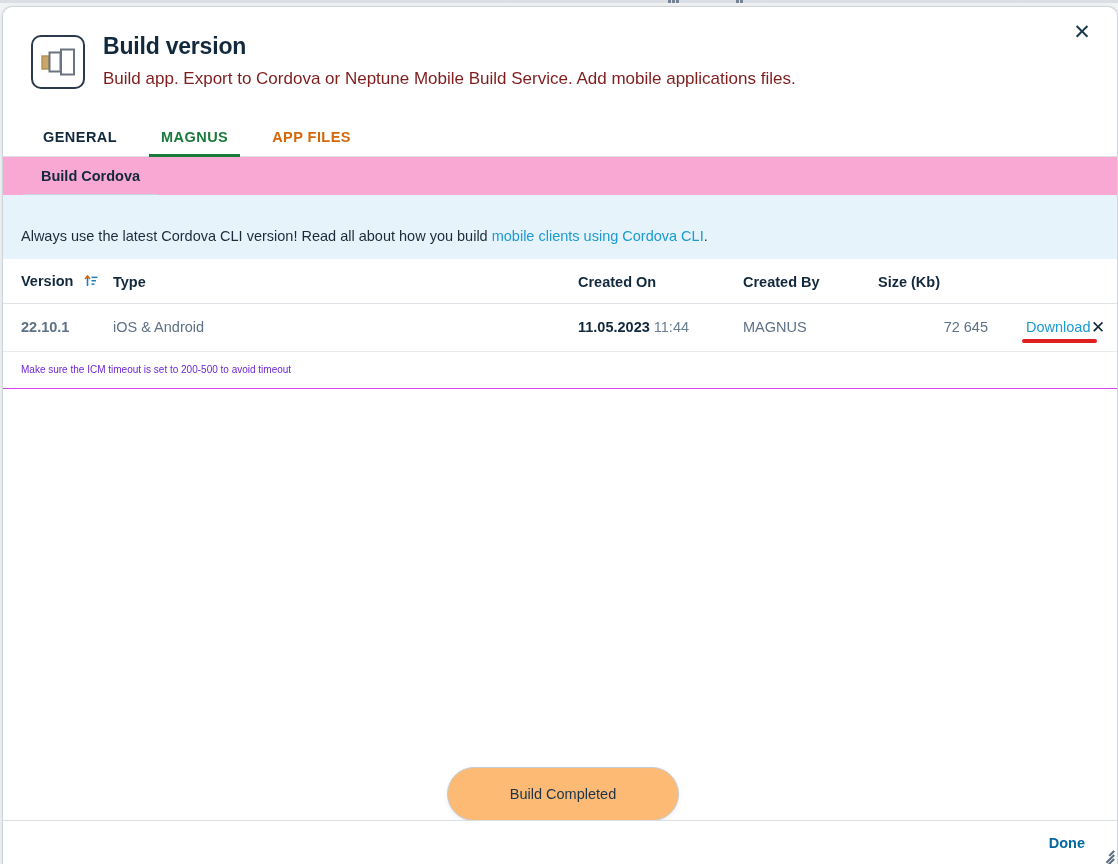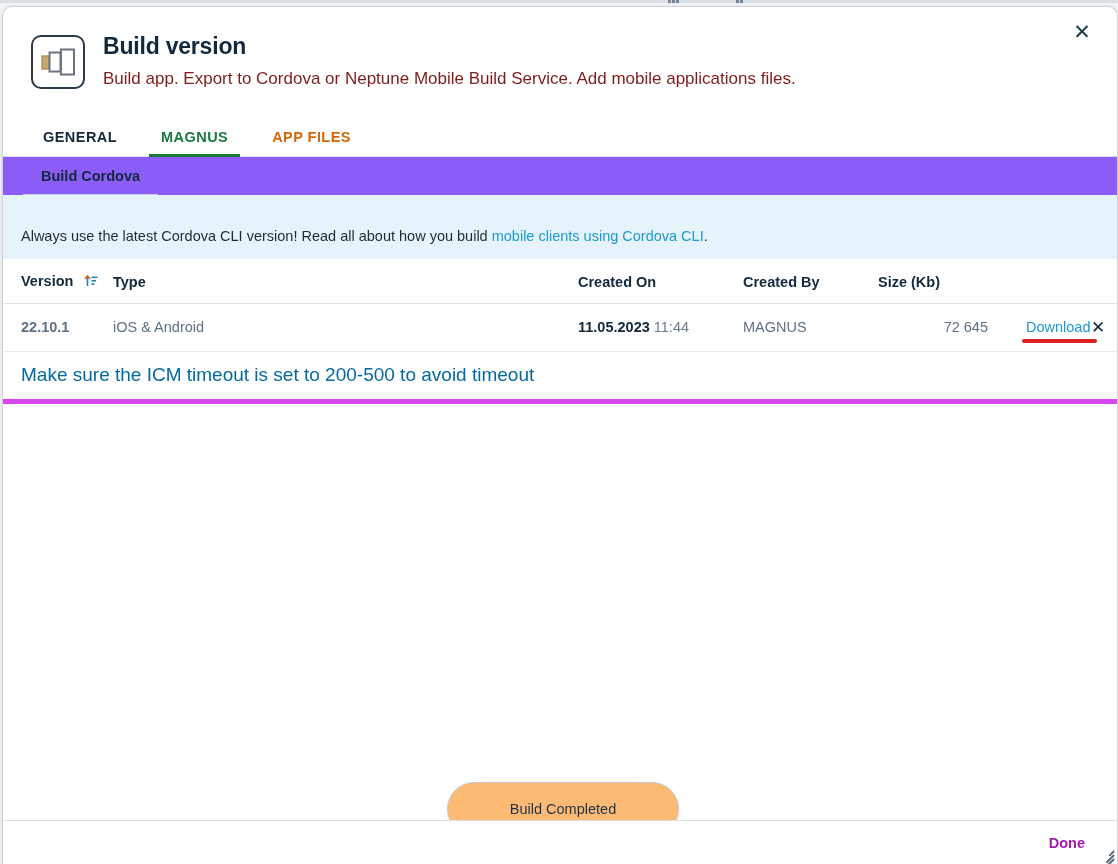--- a/index.html
+++ b/index.html
@@ -68,21 +68,21 @@
     color: #12283c; cursor: pointer; position: relative; line-height: 1;
   }
   .tab.t-build { color: #1a7a3c; }
   .tab.t-build::after {
     content: ""; position: absolute; left: 0; right: 0; bottom: -1px;
     height: 3px; background: #1a7a3c;
   }
   .tab.t-appfiles { color: #d4670a; }
 
   
-  .subtabs { display: flex; align-items: flex-end; height: 38px; padding-left: 20px; background:#8b5cf6; }
+  .subtabs { display: flex; align-items: flex-end; height: 38px; padding-left: 20px; background:#f9a8d4; }
   .subtab {
     font-size: 14.5px; font-weight: bold; color: #12283c;
     padding: 0 18px 10px 18px; border-bottom: 1px solid #c9d3dd; line-height: 1; cursor: pointer;
   }
   .subtabs-fill { flex: 1; height: 100%; }
 
   
   .banner {
     background: #e7f3fb;
     padding: 11px 16px 12px 18px;
@@ -116,22 +116,22 @@
     position: absolute; left: -4px; right: -6px; bottom: -8px; height: 4px;
     background: #e02020; border-radius: 2px;
   }
   .del-x { color: #12283c; font-size: 17px; cursor: pointer; font-family: "DejaVu Sans", sans-serif; }
 
   .date-strong { color: #12283c; font-weight: bold; }
   .date-time { color: #6b7d90; }
 
   
   .note {
-    font-size: 19px; color: #0369a1;
-    padding: 12px 0 13px 18px; border-bottom: 5px solid #d946ef;
+    font-size: 10px; color: #6d28d9;
+    padding: 12px 0 13px 18px; border-bottom: 1px solid #d946ef;
   }
 
   
   .filler { height: 370px; background: #fff; }
 
   
   .toast-area { position: relative; height: 78px; }
   .toast {
     position: absolute; left: 444px; top: 8px;
     width: 232px; height: 54px;
@@ -142,21 +142,21 @@
   }
 
   
   .footer {
     position: absolute; left: 0; right: 0; bottom: 0; height: 44px;
     border-top: 1px solid #dcdfe3; background: #fff;
     display: flex; align-items: center; justify-content: flex-end;
     padding-right: 26px;
   }
   .done-btn {
-    font-size: 14.5px; font-weight: bold; color: #a21caf; cursor: pointer;
+    font-size: 14.5px; font-weight: bold; color: #0369a1; cursor: pointer;
     padding: 4px 6px;
   }
   .resize-grip {
     position: absolute; right: 3px; bottom: 3px; width: 16px; height: 16px; cursor: nwse-resize;
   }
   .resize-grip i {
     position: absolute; right: 0; display: block; height: 1.5px; background: #5a6b7c; transform-origin: right;
     transform: rotate(-45deg);
   }
   .resize-grip i:nth-child(1) { bottom: 2px;  width: 15px; }

